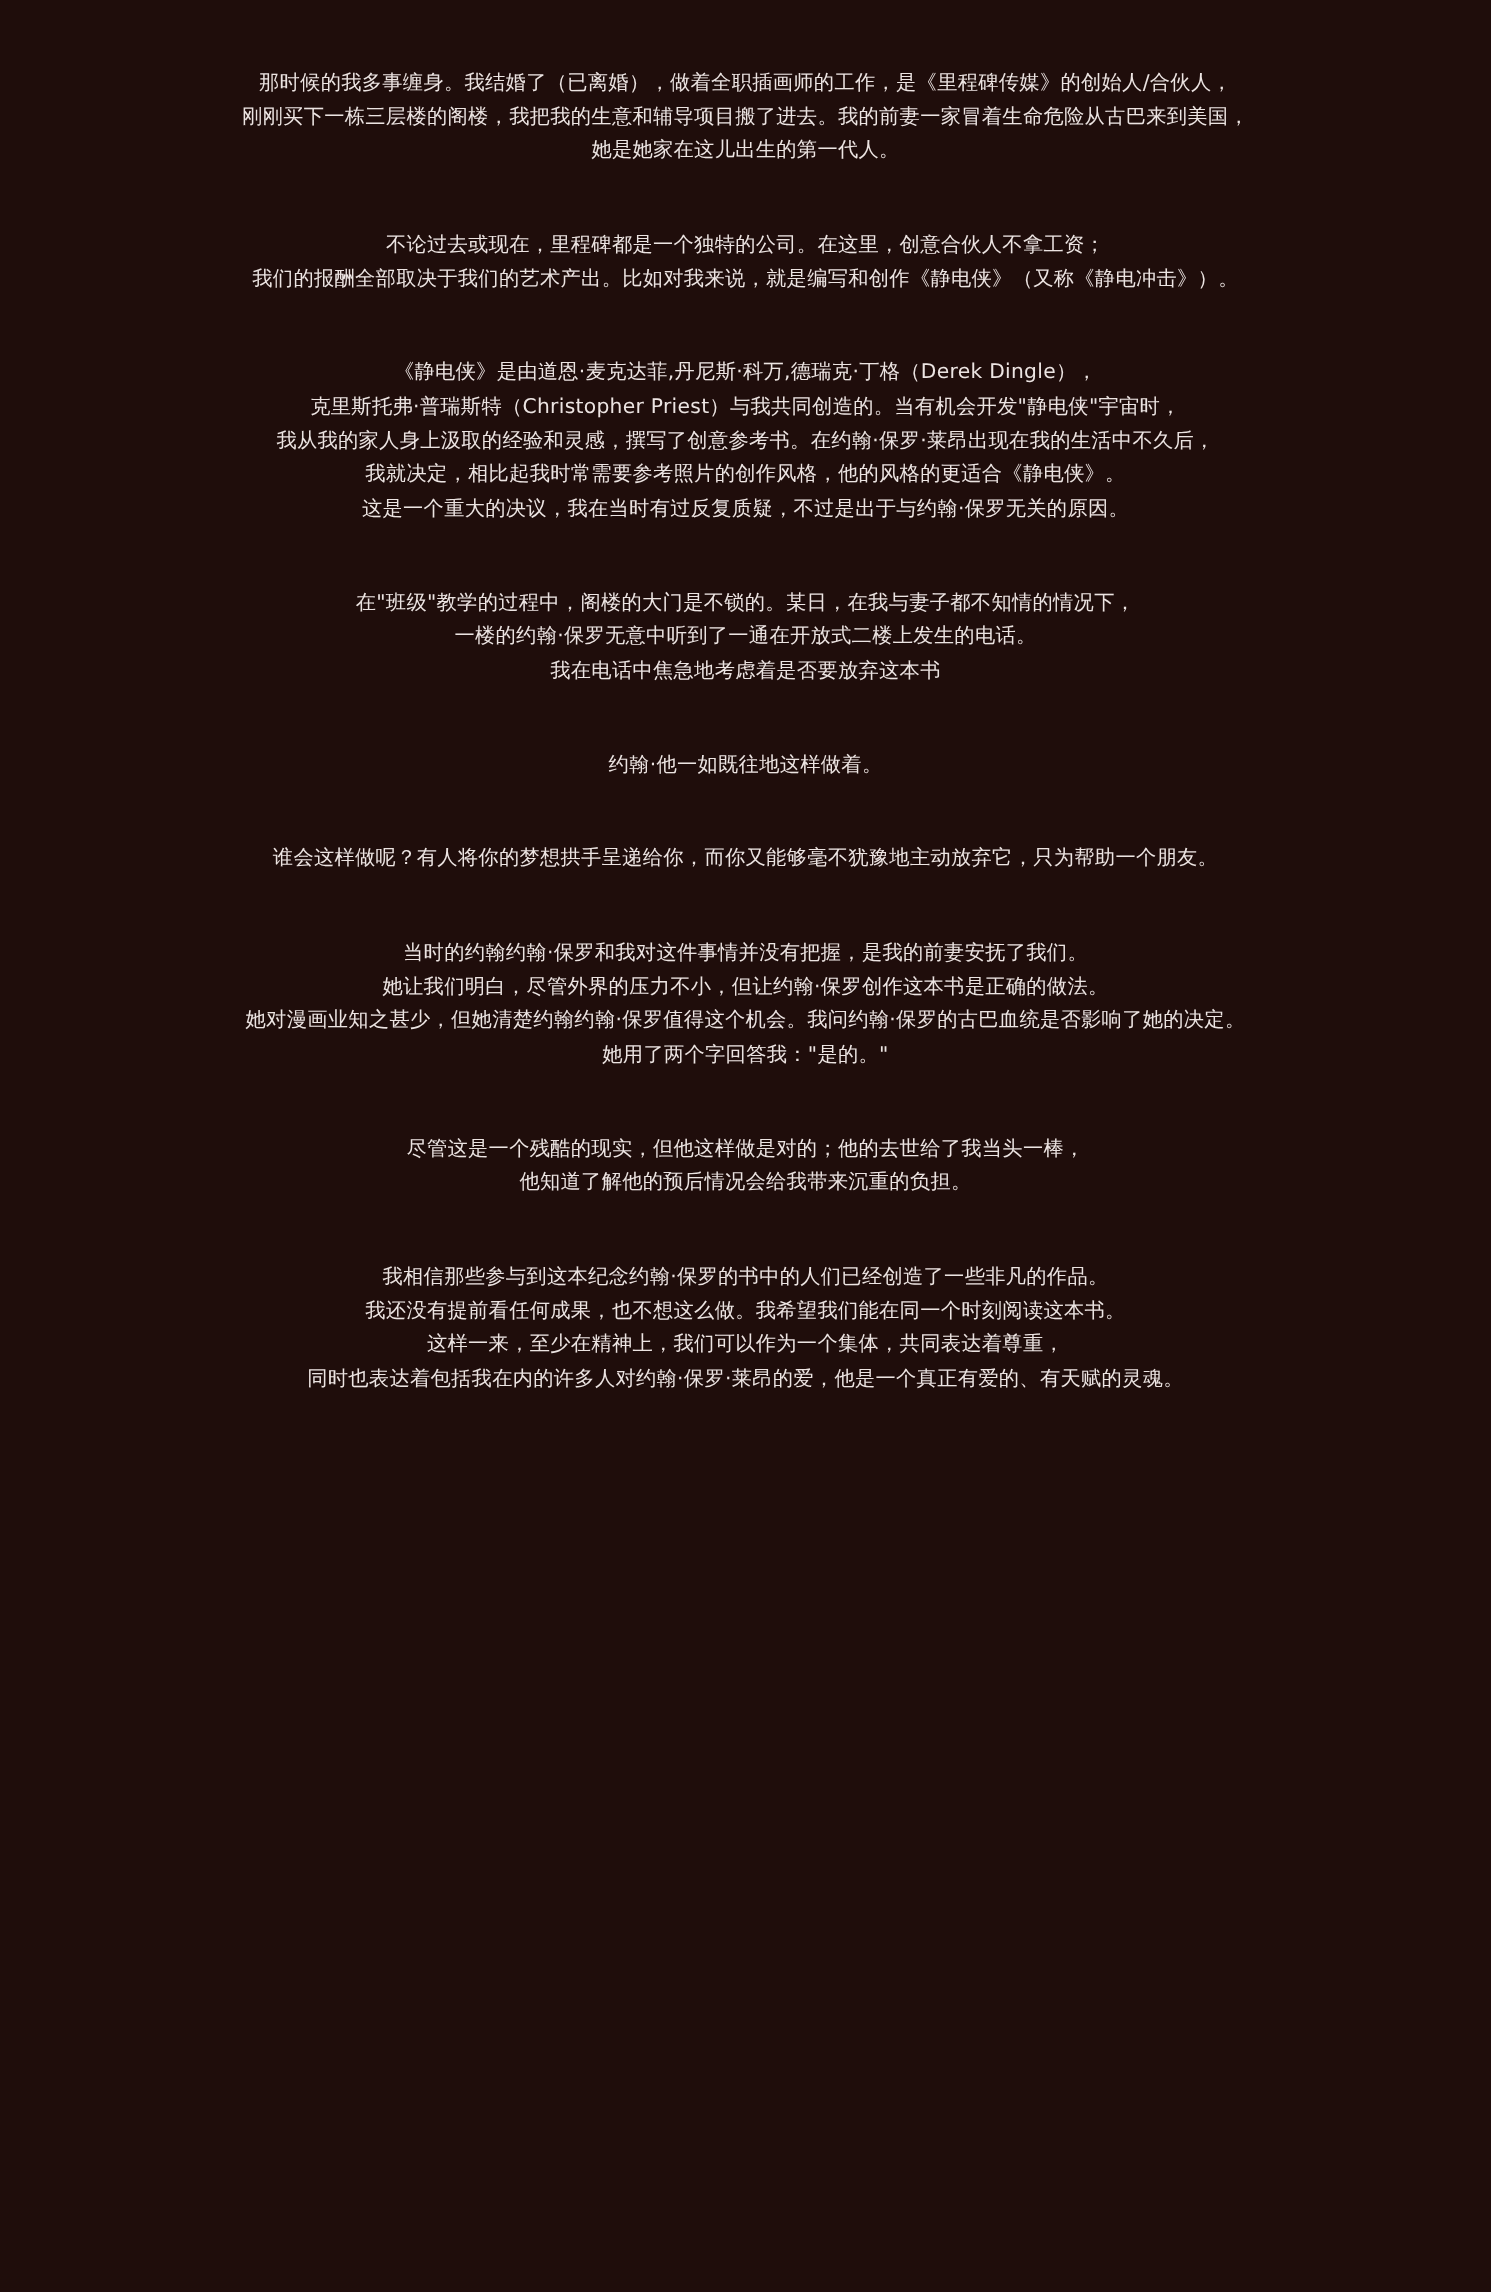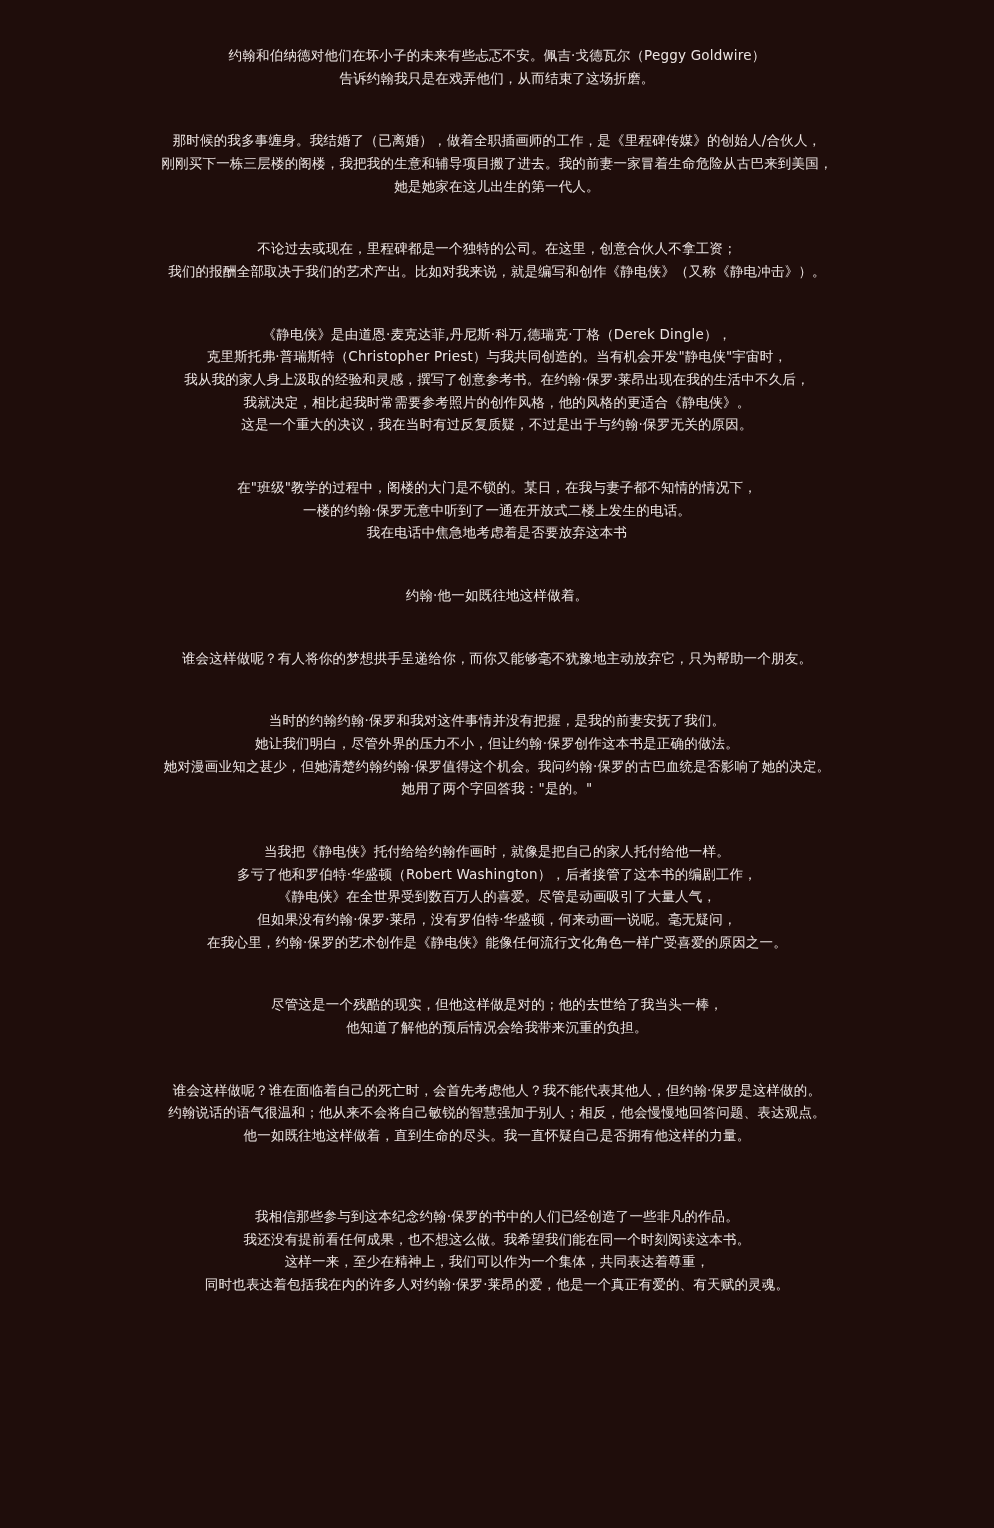--- a/index.html
+++ b/index.html
@@ -34,50 +34,40 @@
   }
   .para.gap-xl {
     margin-bottom: 58px;
   }
 </style>
 </head>
 <body>
 
 <div class="page">
   <div id="paragraphs">
-      <p class="para gap-lg">约翰和伯纳德对他们在坏小子的未来有些忐忑不安。佩吉·戈德瓦尔（Peggy Goldwire）
-告诉约翰我只是在戏弄他们，从而结束了这场折磨。</p>
       <p class="para gap-lg">那时候的我多事缠身。我结婚了（已离婚），做着全职插画师的工作，是《里程碑传媒》的创始人/合伙人，
 刚刚买下一栋三层楼的阁楼，我把我的生意和辅导项目搬了进去。我的前妻一家冒着生命危险从古巴来到美国，
 她是她家在这儿出生的第一代人。</p>
       <p class="para gap-lg">不论过去或现在，里程碑都是一个独特的公司。在这里，创意合伙人不拿工资；
 我们的报酬全部取决于我们的艺术产出。比如对我来说，就是编写和创作《静电侠》（又称《静电冲击》）。</p>
       <p class="para gap-lg">《静电侠》是由道恩·麦克达菲,丹尼斯·科万,德瑞克·丁格（Derek Dingle），
 克里斯托弗·普瑞斯特（Christopher Priest）与我共同创造的。当有机会开发"静电侠"宇宙时，
 我从我的家人身上汲取的经验和灵感，撰写了创意参考书。在约翰·保罗·莱昂出现在我的生活中不久后，
 我就决定，相比起我时常需要参考照片的创作风格，他的风格的更适合《静电侠》。
 这是一个重大的决议，我在当时有过反复质疑，不过是出于与约翰·保罗无关的原因。</p>
       <p class="para gap-lg">在"班级"教学的过程中，阁楼的大门是不锁的。某日，在我与妻子都不知情的情况下，
 一楼的约翰·保罗无意中听到了一通在开放式二楼上发生的电话。
 我在电话中焦急地考虑着是否要放弃这本书</p>
       <p class="para gap-lg">约翰·他一如既往地这样做着。</p>
       <p class="para gap-lg">谁会这样做呢？有人将你的梦想拱手呈递给你，而你又能够毫不犹豫地主动放弃它，只为帮助一个朋友。</p>
       <p class="para gap-lg">当时的约翰约翰·保罗和我对这件事情并没有把握，是我的前妻安抚了我们。
 她让我们明白，尽管外界的压力不小，但让约翰·保罗创作这本书是正确的做法。
 她对漫画业知之甚少，但她清楚约翰约翰·保罗值得这个机会。我问约翰·保罗的古巴血统是否影响了她的决定。
 她用了两个字回答我："是的。"</p>
-      <p class="para gap-lg">当我把《静电侠》托付给给约翰作画时，就像是把自己的家人托付给他一样。
-多亏了他和罗伯特·华盛顿（Robert Washington），后者接管了这本书的编剧工作，
-《静电侠》在全世界受到数百万人的喜爱。尽管是动画吸引了大量人气，
-但如果没有约翰·保罗·莱昂，没有罗伯特·华盛顿，何来动画一说呢。毫无疑问，
-在我心里，约翰·保罗的艺术创作是《静电侠》能像任何流行文化角色一样广受喜爱的原因之一。</p>
       <p class="para gap-lg">尽管这是一个残酷的现实，但他这样做是对的；他的去世给了我当头一棒，
 他知道了解他的预后情况会给我带来沉重的负担。</p>
-      <p class="para gap-xl">谁会这样做呢？谁在面临着自己的死亡时，会首先考虑他人？我不能代表其他人，但约翰·保罗是这样做的。
-约翰说话的语气很温和；他从来不会将自己敏锐的智慧强加于别人；相反，他会慢慢地回答问题、表达观点。
-他一如既往地这样做着，直到生命的尽头。我一直怀疑自己是否拥有他这样的力量。</p>
       <p class="para gap-lg">我相信那些参与到这本纪念约翰·保罗的书中的人们已经创造了一些非凡的作品。
 我还没有提前看任何成果，也不想这么做。我希望我们能在同一个时刻阅读这本书。
 这样一来，至少在精神上，我们可以作为一个集体，共同表达着尊重，
 同时也表达着包括我在内的许多人对约翰·保罗·莱昂的爱，他是一个真正有爱的、有天赋的灵魂。</p>
     </div>
 
 </div>
 
 </body></html>

